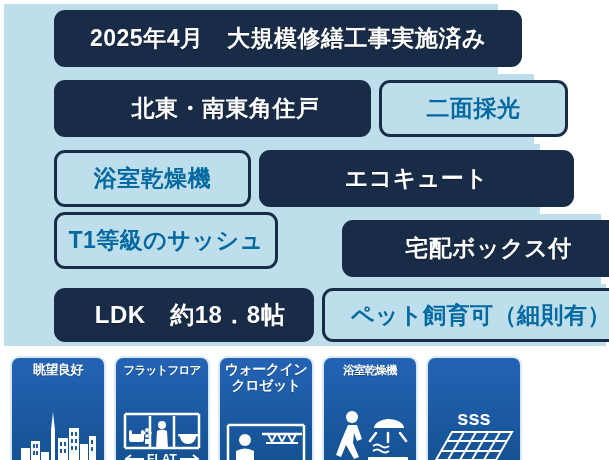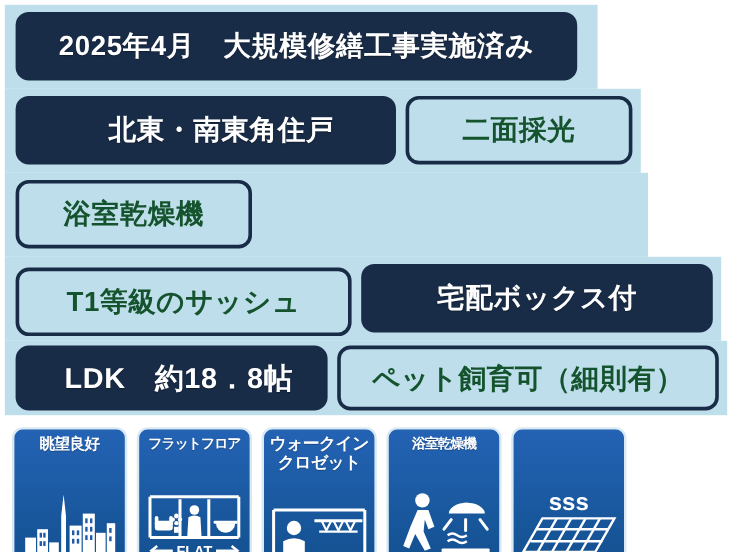--- a/index.html
+++ b/index.html
@@ -23,30 +23,31 @@
   
   .pill {
     position: absolute;
     box-sizing: border-box;
     display: flex;
     align-items: center;
     justify-content: center;
     border-radius: 11px;
     white-space: nowrap;
     letter-spacing: 0.5px;
+    margin-left: 41px;
   }
   .pill-dark {
     background: #192c47;
     color: #ffffff;
     font-weight: bold;
     text-shadow: 0 1px 1px rgba(0,0,0,0.35);
   }
   .pill-light {
     background: #bddeea;
-    color: #14532d;
+    color: #0369a1;
     font-weight: bold;
     border: 3px solid #192c47;
   }
   
   .badge {
     position: absolute;
     box-sizing: border-box;
     width: 96px;
     height: 120px;
     border-radius: 9px;
@@ -89,22 +90,23 @@
   <div class="row-bg" style="left:4px;  top:144px; width:536px; height:70px;"></div>
   <div class="row-bg" style="left:4px;  top:214px; width:597px; height:70px;"></div>
   <div class="row-bg" style="left:4px;  top:284px; width:602px; height:62px;"></div>
 
   <div class="pill pill-dark" style="left:13px; top:10px; width:468px; height:57px; font-size:23px;">2025年4月　大規模修繕工事実施済み</div>
 
   <div class="pill pill-dark" style="left:13px; top:80px; width:317px; height:57px; font-size:23px;padding-left:26px;">北東・南東角住戸</div>
   <div class="pill pill-light" style="left:338px; top:80px; width:189px; height:57px; font-size:23px;">二面採光</div>
 
   <div class="pill pill-light" style="left:13px; top:150px; width:197px; height:57px; font-size:23px;">浴室乾燥機</div>
-
-  <div class="pill pill-light" style="left:13px; top:223px; width:280px; height:57px; font-size:23px;">T1等級のサッシュ</div>
+  <div class="pill pill-dark" style="left:218px; top:150px; width:315px; height:57px; font-size:23px;">エコキュート</div>
+
+  <div class="pill pill-light" style="left:13px; top:212px; width:224px; height:57px; font-size:23px;">T1等級のサッシュ</div>
   <div class="pill pill-dark" style="left:301px; top:220px; width:293px; height:57px; font-size:23px;">宅配ボックス付</div>
 
   <div class="pill pill-dark" style="left:13px; top:288px; width:260px; height:54px; font-size:24px;padding-left:12px;">LDK　約18．8帖</div>
   <div class="pill pill-light" style="left:281px; top:288px; width:318px; height:54px; font-size:23px;">ペット飼育可（細則有）</div>
 
   <div class="badge" style="left:10px; top:356px;">
     <div class="badge-title">眺望良好</div>
     <div class="badge-art">
       <svg width="86" height="60" viewBox="0 0 86 60">
         <g fill="#ffffff">

